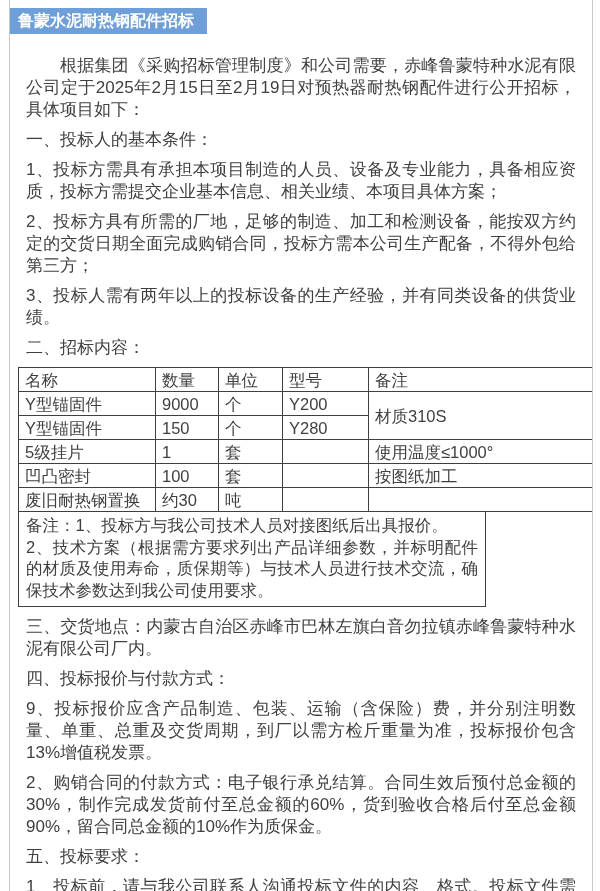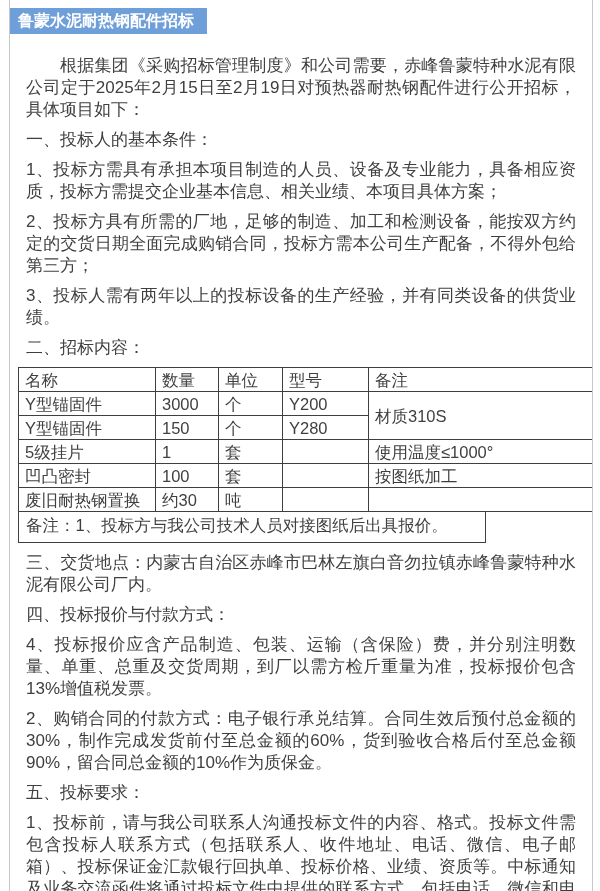--- a/index.html
+++ b/index.html
@@ -102,21 +102,21 @@
     <tbody>
       <tr>
         <th>名称</th>
         <th>数量</th>
         <th>单位</th>
         <th>型号</th>
         <th>备注</th>
       </tr>
       <tr>
         <td>Y型锚固件</td>
-        <td>3000</td>
+        <td>9000</td>
         <td>个</td>
         <td>Y200</td>
         <td rowspan="2">材质310S</td>
       </tr>
       <tr>
         <td>Y型锚固件</td>
         <td>150</td>
         <td>个</td>
         <td>Y280</td>
       </tr>
@@ -139,24 +139,25 @@
         <td>约30</td>
         <td>吨</td>
         <td></td>
         <td></td>
       </tr>
     </tbody>
   </table>
 
   <div class="remarks-box">
     <div>备注：1、投标方与我公司技术人员对接图纸后出具报价。</div>
+    <div>2、技术方案（根据需方要求列出产品详细参数，并标明配件的材质及使用寿命，质保期等）与技术人员进行技术交流，确保技术参数达到我公司使用要求。</div>
   </div>
 
   <p><span class="bold">三、交货地点：</span><span>内蒙古自治区赤峰市巴林左旗白音勿拉镇赤峰鲁蒙特种水泥有限公司厂内。</span></p>
 
   <p class="bold">四、投标报价与付款方式：</p>
-  <p>4、投标报价应含产品制造、包装、运输（含保险）费，并分别注明数量、单重、总重及交货周期，到厂以需方检斤重量为准，投标报价包含13%增值税发票。</p>
+  <p>9、投标报价应含产品制造、包装、运输（含保险）费，并分别注明数量、单重、总重及交货周期，到厂以需方检斤重量为准，投标报价包含13%增值税发票。</p>
   <p>2、购销合同的付款方式：电子银行承兑结算。合同生效后预付总金额的30%，制作完成发货前付至总金额的60%，货到验收合格后付至总金额90%，留合同总金额的10%作为质保金。</p>
 
   <p class="bold">五、投标要求：</p>
   <p>1、投标前，请与我公司联系人沟通投标文件的内容、格式。投标文件需包含投标人联系方式（包括联系人、收件地址、电话、微信、电子邮箱）、投标保证金汇款银行回执单、投标价格、业绩、资质等。中标通知及业务交流函件将通过投标文件中提供的联系方式，包括电话、微信和电子邮箱，发送给中标方。若在三日内中标方未作出回应，则视为对中标通知及业务交流函件无异议。。</p>
 
 </div>
 
 </body></html>

